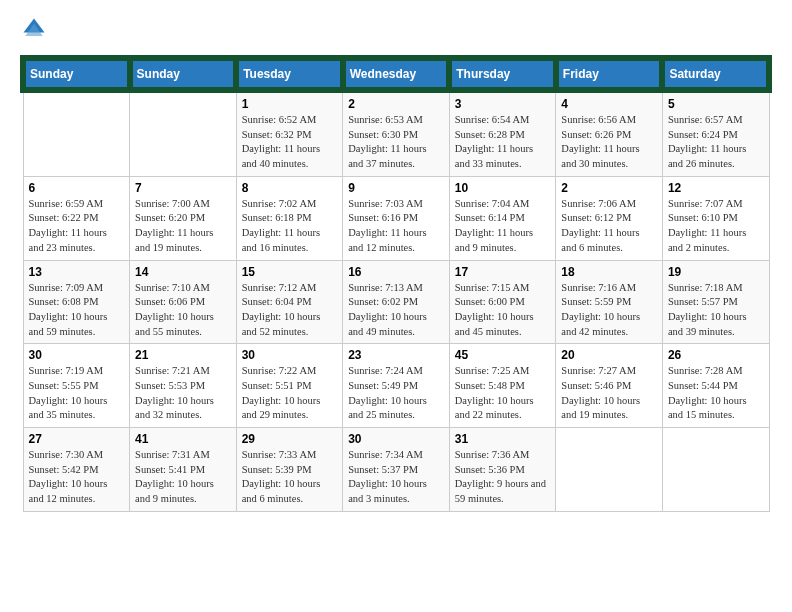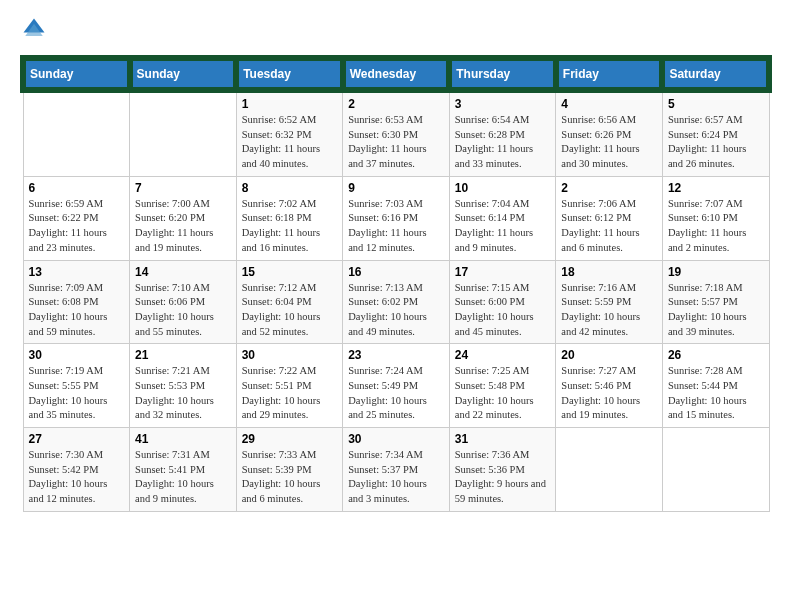--- a/index.html
+++ b/index.html
@@ -227,21 +227,21 @@
           </td>
           <td>
             <span class="day-num">30</span>
             <div class="day-info">Sunrise: 7:22 AM<br>Sunset: 5:51 PM<br>Daylight: 10 hours and 29 minutes.</div>
           </td>
           <td>
             <span class="day-num">23</span>
             <div class="day-info">Sunrise: 7:24 AM<br>Sunset: 5:49 PM<br>Daylight: 10 hours and 25 minutes.</div>
           </td>
           <td>
-            <span class="day-num">24</span>
+            <span class="day-num">45</span>
             <div class="day-info">Sunrise: 7:25 AM<br>Sunset: 5:48 PM<br>Daylight: 10 hours and 22 minutes.</div>
           </td>
           <td>
             <span class="day-num">20</span>
             <div class="day-info">Sunrise: 7:27 AM<br>Sunset: 5:46 PM<br>Daylight: 10 hours and 19 minutes.</div>
           </td>
           <td>
             <span class="day-num">26</span>
             <div class="day-info">Sunrise: 7:28 AM<br>Sunset: 5:44 PM<br>Daylight: 10 hours and 15 minutes.</div>
           </td>

